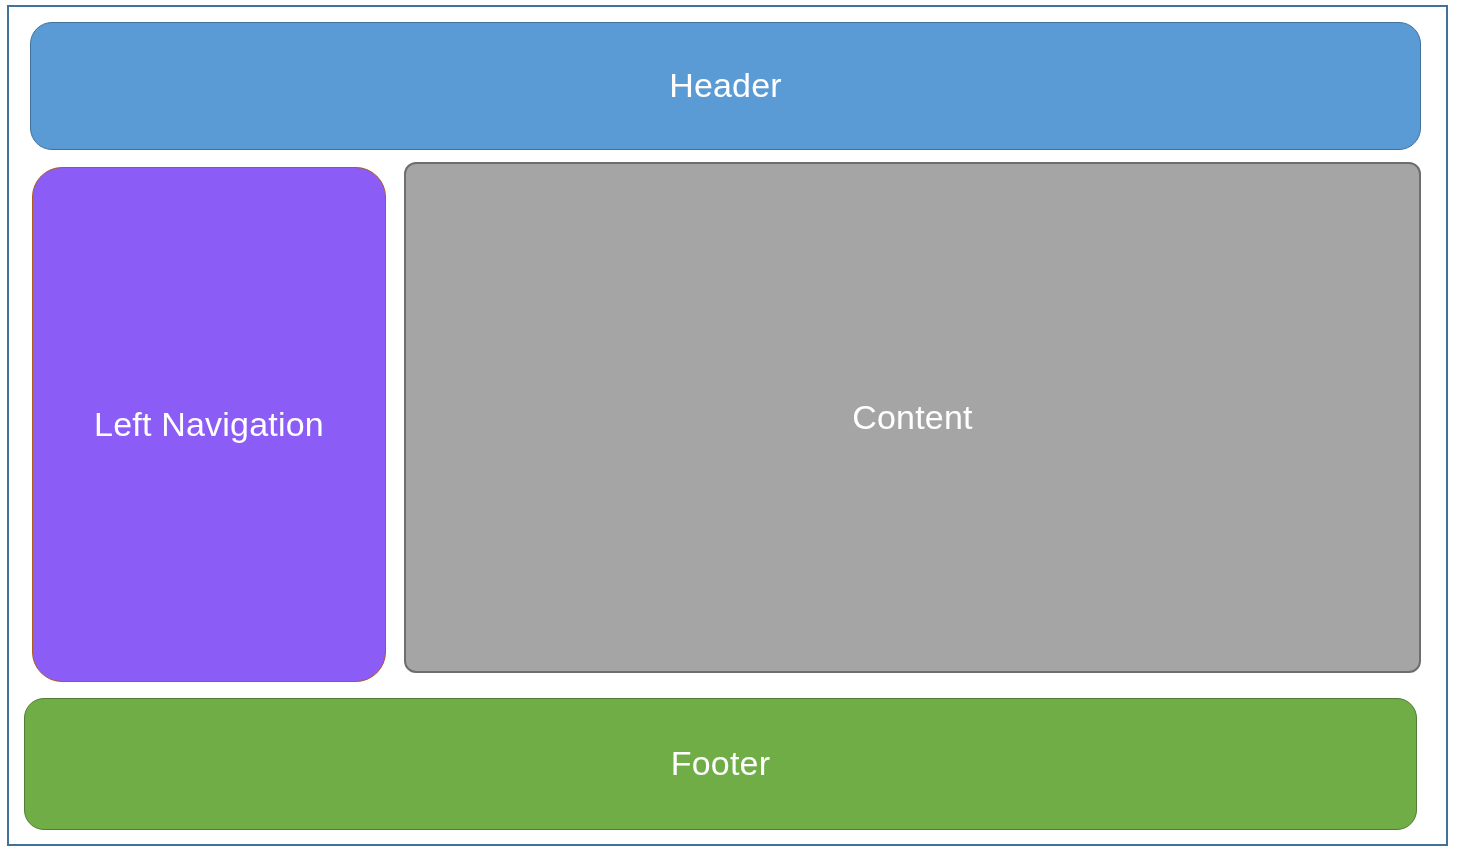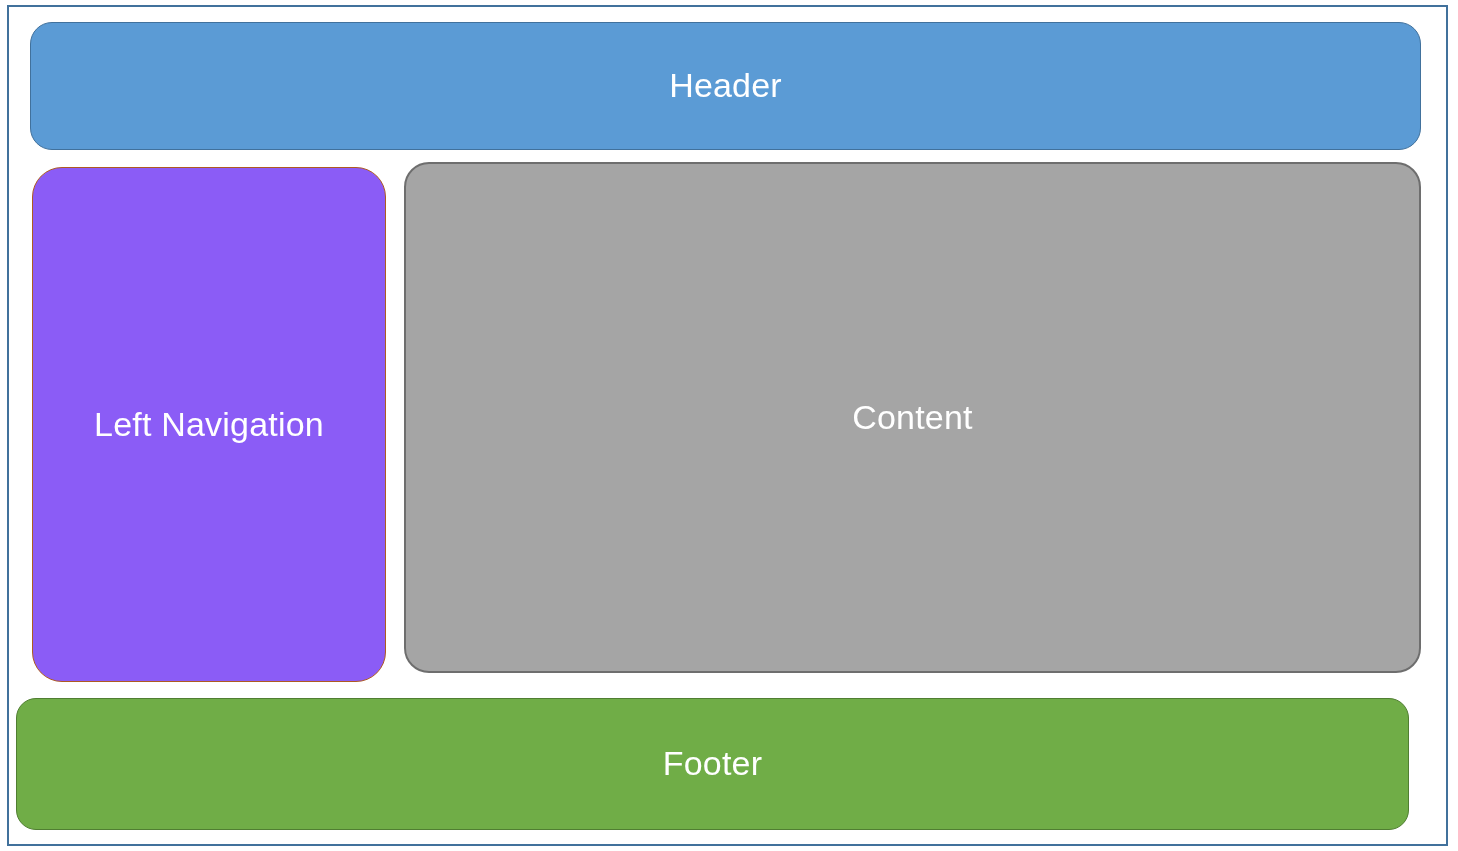--- a/index.html
+++ b/index.html
@@ -78,27 +78,27 @@
   }
 
   
   #content-block {
     left: 404px;
     top: 162px;
     width: 1017px;
     height: 511px;
     background: #A5A5A5;
     border: 2px solid #6E6E6E;
-    border-radius: 25px;
+    border-radius: 12px;
     font-size: 34px;
   }
 
   
   #footer-block {
-    left: 16px;
+    left: 24px;
     top: 698px;
     width: 1393px;
     height: 132px;
     background: #70AD47;
     border: 1.5px solid #507E32;
     border-radius: 20px;
     font-size: 34px;
   }
 </style>
 </head>

